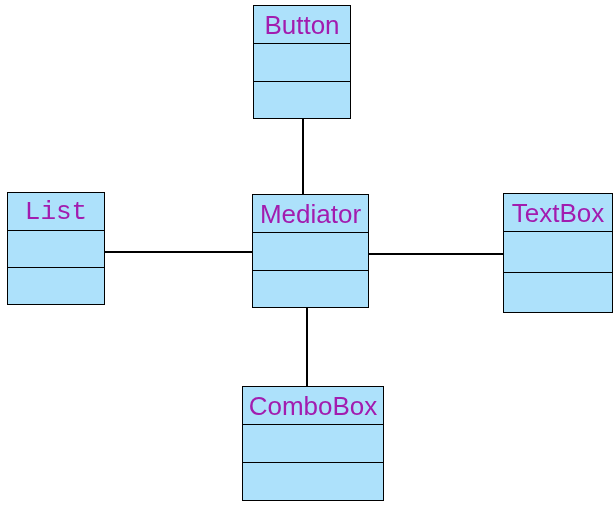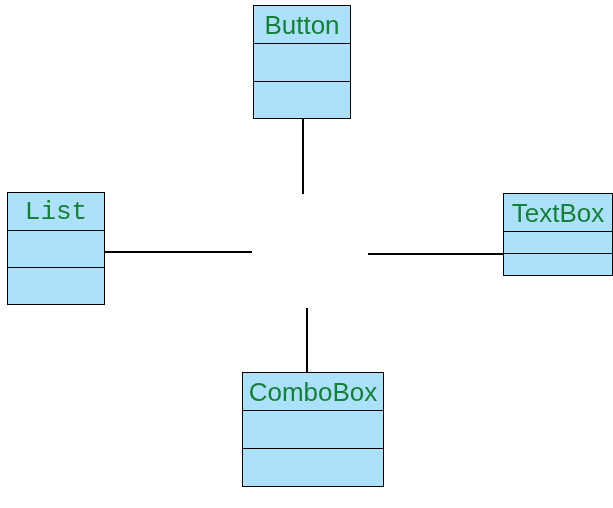--- a/index.html
+++ b/index.html
@@ -26,38 +26,38 @@
   }
   .cname {
     box-sizing: border-box;
     height: 38px;
     border-bottom: 1.5px solid #000000;
     display: flex;
     align-items: center;
     justify-content: center;
     font-size: 26px;
     line-height: 1;
-    color: #15803d;
+    color: #a21caf;
     white-space: nowrap;
     overflow: hidden;
   }
   .cattrs {
     flex: 1;
     box-sizing: border-box;
     border-bottom: 1.5px solid #000000;
   }
   .cmeths {
     flex: 1;
   }
   
   #box-button   { left: 253px; top: 5px;   width: 98px;  height: 114px; }
   #box-list     { left: 7px;   top: 192px; width: 98px;  height: 113px; font-family: Liberation Mono, monospace; }
   #box-mediator { left: 252px; top: 194px; width: 117px; height: 114px; }
-  #box-textbox  { left: 503px; top: 193px; width: 110px; height: 83px; }
-  #box-combobox { left: 242px; top: 372px; width: 142px; height: 115px; gap: 24px; }
+  #box-textbox  { left: 503px; top: 193px; width: 110px; height: 120px; }
+  #box-combobox { left: 242px; top: 386px; width: 142px; height: 115px; gap: 24px; }
   
   .conn {
     position: absolute;
     background: #000000;
   }
   #conn-mediator-button   { left: 302px; top: 119px; width: 2px;   height: 75px; }
   #conn-mediator-list     { left: 104px; top: 251px; width: 148px; height: 2px;  }
   #conn-mediator-textbox  { left: 368px; top: 253px; width: 135px; height: 2px;  }
   #conn-mediator-combobox { left: 306px; top: 308px; width: 2px;   height: 78px; }
 </style>
@@ -76,20 +76,25 @@
     <div class="cattrs"></div>
     <div class="cmeths"></div>
   </div>
 
   <div class="cls" id="box-list">
     <div class="cname">List</div>
     <div class="cattrs"></div>
     <div class="cmeths"></div>
   </div>
 
+  <div class="cls" id="box-mediator">
+    <div class="cname">Mediator</div>
+    <div class="cattrs"></div>
+    <div class="cmeths"></div>
+  </div>
 
   <div class="cls" id="box-textbox">
     <div class="cname">TextBox</div>
     <div class="cattrs"></div>
     <div class="cmeths"></div>
   </div>
 
   <div class="cls" id="box-combobox">
     <div class="cname">ComboBox</div>
     <div class="cattrs"></div>

